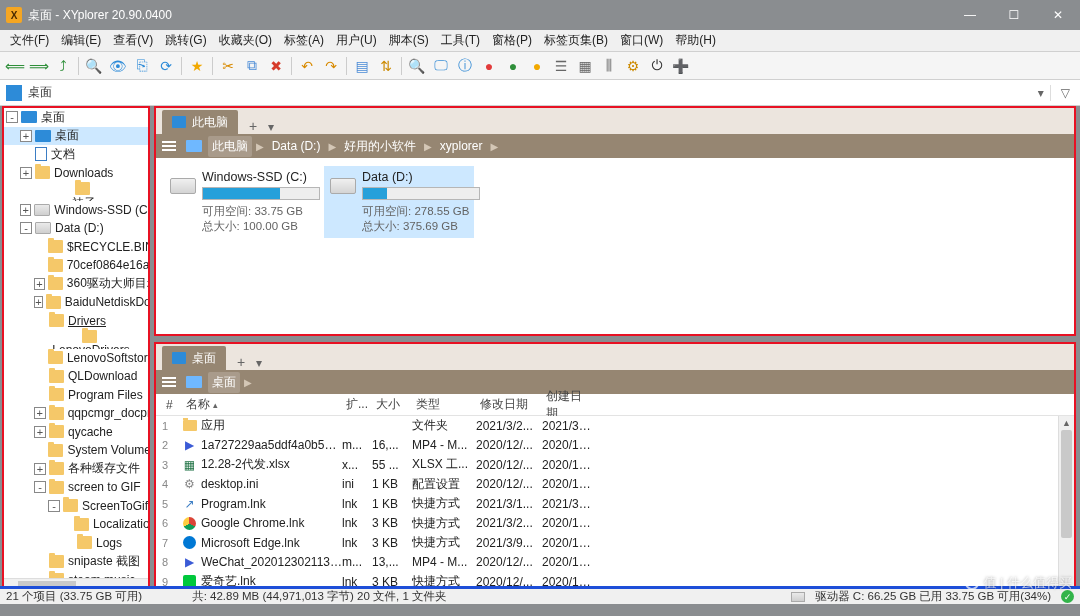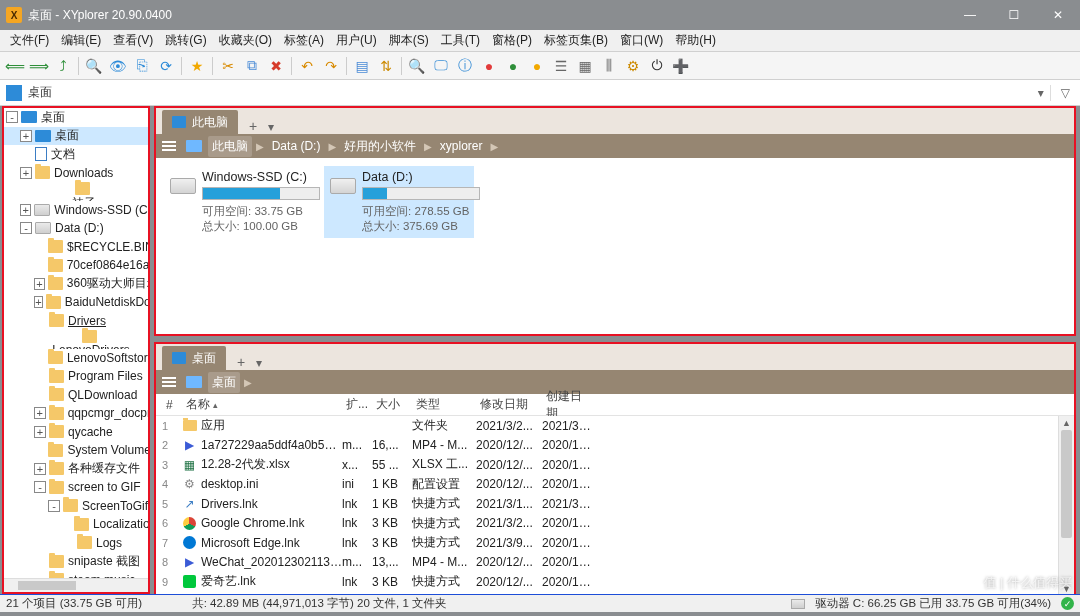--- a/index.html
+++ b/index.html
@@ -111,21 +111,21 @@
 .ic-folder::before{content:''; position:absolute; top:-2px; left:0; width:5px; height:2px; background:#f5c869;}
 .ic-video{ color:#3b5bd6;}
 .ic-xls{ color:#1f7244;}
 .ic-ini{ color:#888;}
 .ic-lnk{ color:#3b7dc4;}
 .ic-chrome{ background: conic-gradient(#db4437 0 120deg,#0f9d58 120deg 240deg,#ffcd40 240deg 360deg); border-radius:50%; width:13px; height:13px;}
 .ic-edge{ background:#0078d4; border-radius:50%; width:13px; height:13px;}
 .ic-iqiyi{ background:#00c83c; border-radius:2px; width:13px; height:13px;}
 
 
-.statusbar { position:absolute; bottom:4px; left:0; right:0; height:18px; background:#f0f0f0; border-top:1px solid #1d4ed8; display:flex; align-items:center; font-size:11.5px; color:#333; padding:0 6px; gap:10px;}
+.statusbar { position:absolute; bottom:12px; left:0; right:0; height:18px; background:#f0f0f0; border-top:3px solid #1d4ed8; display:flex; align-items:center; font-size:11.5px; color:#333; padding:0 6px; gap:10px;}
 .statusbar .seg{ white-space:nowrap;}
 .statusbar .spacer{ flex:1;}
 .statusbar .ok-dot{ width:13px; height:13px; border-radius:50%; background:#32b44a; display:flex; align-items:center; justify-content:center; color:#fff; font-size:9px;}
 .statusbar .drv-ic{ width:14px; height:10px; background:linear-gradient(#eaeaea,#cfcfcf); border:1px solid #aaa;}
 
 
 .right-scroll{ position:absolute; right:0; top:0; bottom:0; width:16px; background:#f0f0f0; border-left:1px solid #ddd;}
 .right-scroll .thumb{ position:absolute; left:2px; right:2px; top:14px; height:60%; background:#c9c9c9; border-radius:2px;}
 .right-scroll .arrow{ position:absolute; left:0; right:0; height:14px; display:flex; align-items:center; justify-content:center; color:#666; font-size:9px;}
 .right-scroll .arrow.up{ top:0;} .right-scroll .arrow.down{ bottom:0;}
@@ -278,26 +278,26 @@
         <span class="label">LenovoDrivers</span>
       </div>
       <div class="tree-node" style="padding-left: 30px;">
         <span class="tree-spacer"></span>
         <div class="folder-icon"></div>
         <span class="label">LenovoSoftstore</span>
       </div>
       <div class="tree-node" style="padding-left: 30px;">
         <span class="tree-spacer"></span>
         <div class="folder-icon"></div>
+        <span class="label">QLDownload</span>
+      </div>
+      <div class="tree-node" style="padding-left: 30px;">
+        <span class="tree-spacer"></span>
+        <div class="folder-icon"></div>
         <span class="label">Program Files</span>
-      </div>
-      <div class="tree-node" style="padding-left: 30px;">
-        <span class="tree-spacer"></span>
-        <div class="folder-icon"></div>
-        <span class="label">QLDownload</span>
       </div>
       <div class="tree-node" style="padding-left: 30px;">
         <div class="tree-toggle">+</div>
         <div class="folder-icon"></div>
         <span class="label">qqpcmgr_docpr</span>
       </div>
       <div class="tree-node" style="padding-left: 30px;">
         <div class="tree-toggle">+</div>
         <div class="folder-icon"></div>
         <span class="label">qycache</span>
@@ -487,21 +487,21 @@
             <span class="cell size">1 KB</span>
             <span class="cell ftype">配置设置</span>
             <span class="cell mdate">2020/12/...</span>
             <span class="cell cdate">2020/12/...</span>
           </div>
           <div class="file-row">
             <span class="idx">5</span>
             <span class="ic">
               <span class="ic-lnk">↗</span>
             </span>
-            <span class="cell fname">Drivers.lnk</span>
+            <span class="cell fname">Program.lnk</span>
             <span class="cell ext">lnk</span>
             <span class="cell size">1 KB</span>
             <span class="cell ftype">快捷方式</span>
             <span class="cell mdate">2021/3/1...</span>
             <span class="cell cdate">2021/3/1...</span>
           </div>
           <div class="file-row">
             <span class="idx">6</span>
             <span class="ic">
               <div class="ic-chrome"></div>

